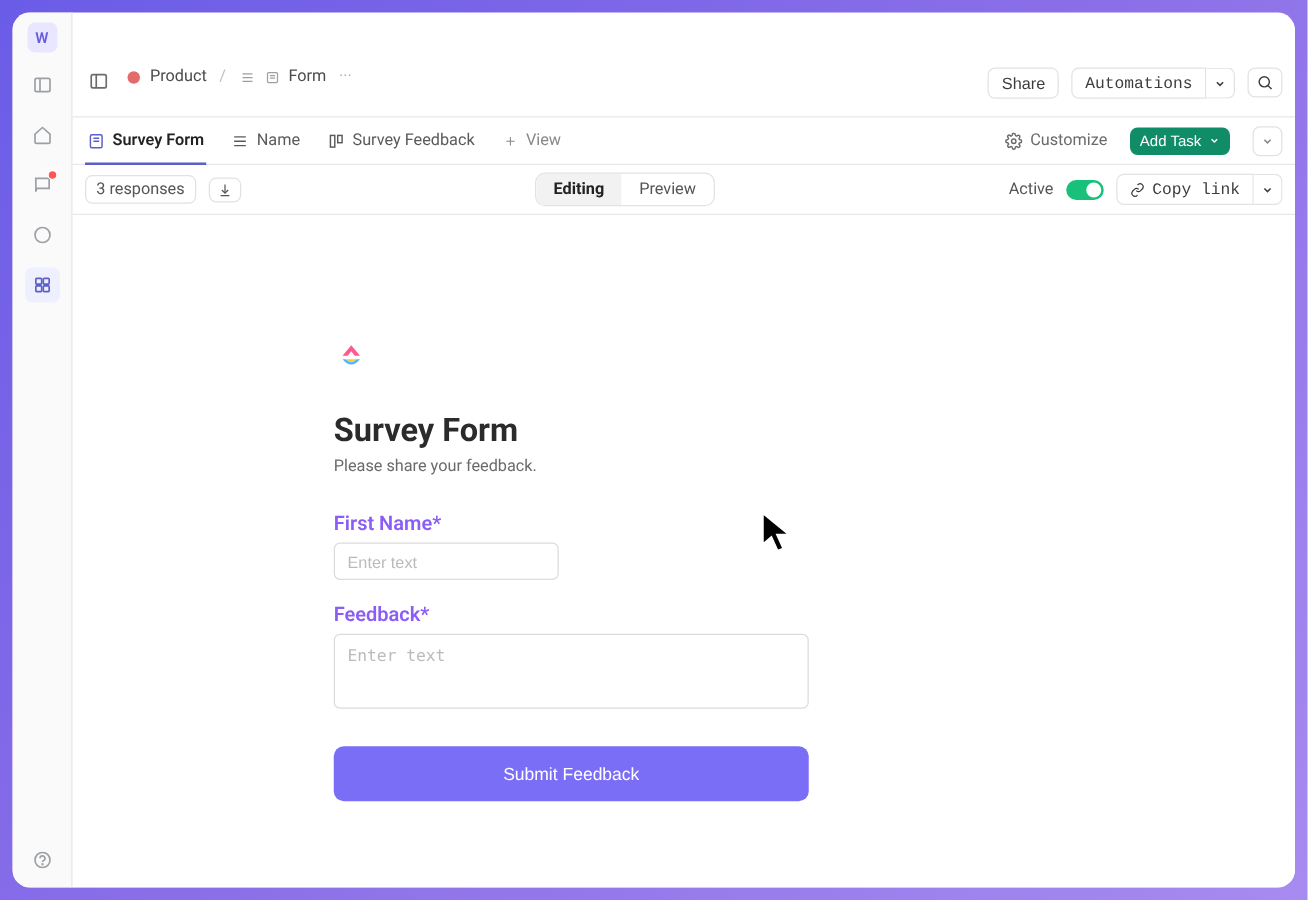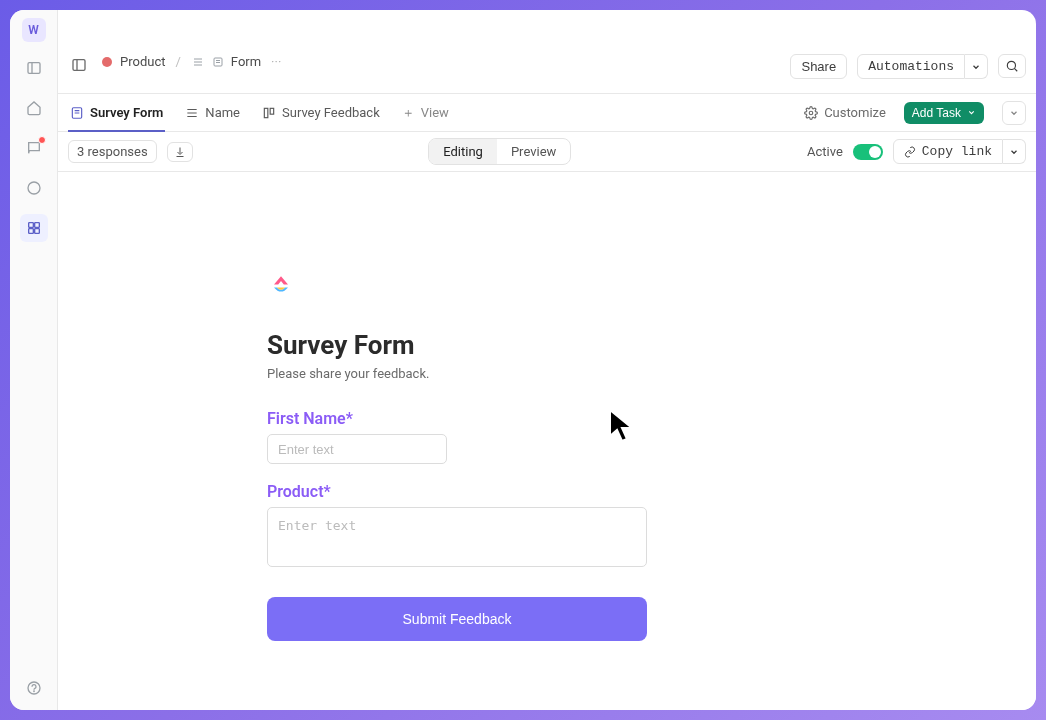--- a/index.html
+++ b/index.html
@@ -119,21 +119,21 @@
     font-size: 13px;
     border-bottom: 1px solid #e8e8e8;
   }
   .resp-chip { border:1px solid #e2e2e2; border-radius:6px; padding:3px 8px; color:#555; }
   .download-chip { border:1px solid #e2e2e2; border-radius:6px; padding:3px 6px; color:#555; cursor:pointer;}
   .segmented {
     display:flex; border:1px solid #e2e2e2; border-radius:8px; overflow:hidden;
     margin: 0 auto;
   }
   .segmented .seg { padding:5px 14px; cursor:pointer; color:#555; font-size:13px; }
-  .segmented .seg.active { background:#f2f2f2; color:#222; font-weight:400; }
+  .segmented .seg.active { background:#f2f2f2; color:#222; font-weight:700; }
   .controls-row .gap { flex:1; }
   .active-label { color:#555; }
   .toggle {
     width:30px; height:16px; border-radius:10px; background:#18c07a; position:relative; cursor:pointer;
   }
   .toggle::after {
     content:""; position:absolute; right:2px; top:2px;
     width:12px; height:12px; border-radius:50%; background:#fff;
   }
   
@@ -379,21 +379,21 @@
           </div>
           <h1 class="form-title">Survey Form</h1>
           <p class="form-desc">Please share your feedback.</p>
 
           <div class="field">
             <label class="field-label">First Name*</label>
             <input class="text-input" type="text" placeholder="Enter text" style="">
           </div>
 
           <div class="field">
-            <label class="field-label">Product*</label>
+            <label class="field-label">Feedback*</label>
             <textarea class="textarea-input" placeholder="Enter text" style=""></textarea>
           </div>
 
           <button class="submit-btn">Submit Feedback</button>
         </div>
       </div>
 
     </div>
   </div>
 

